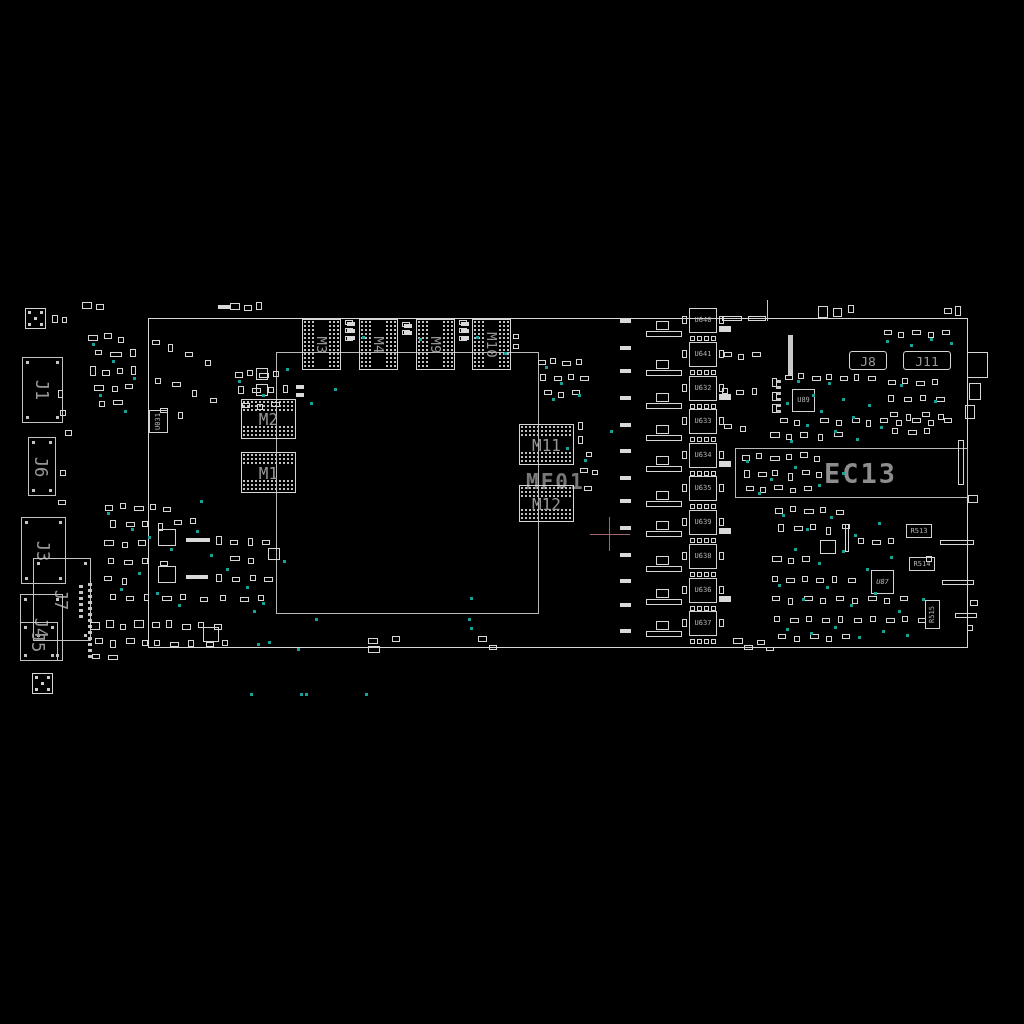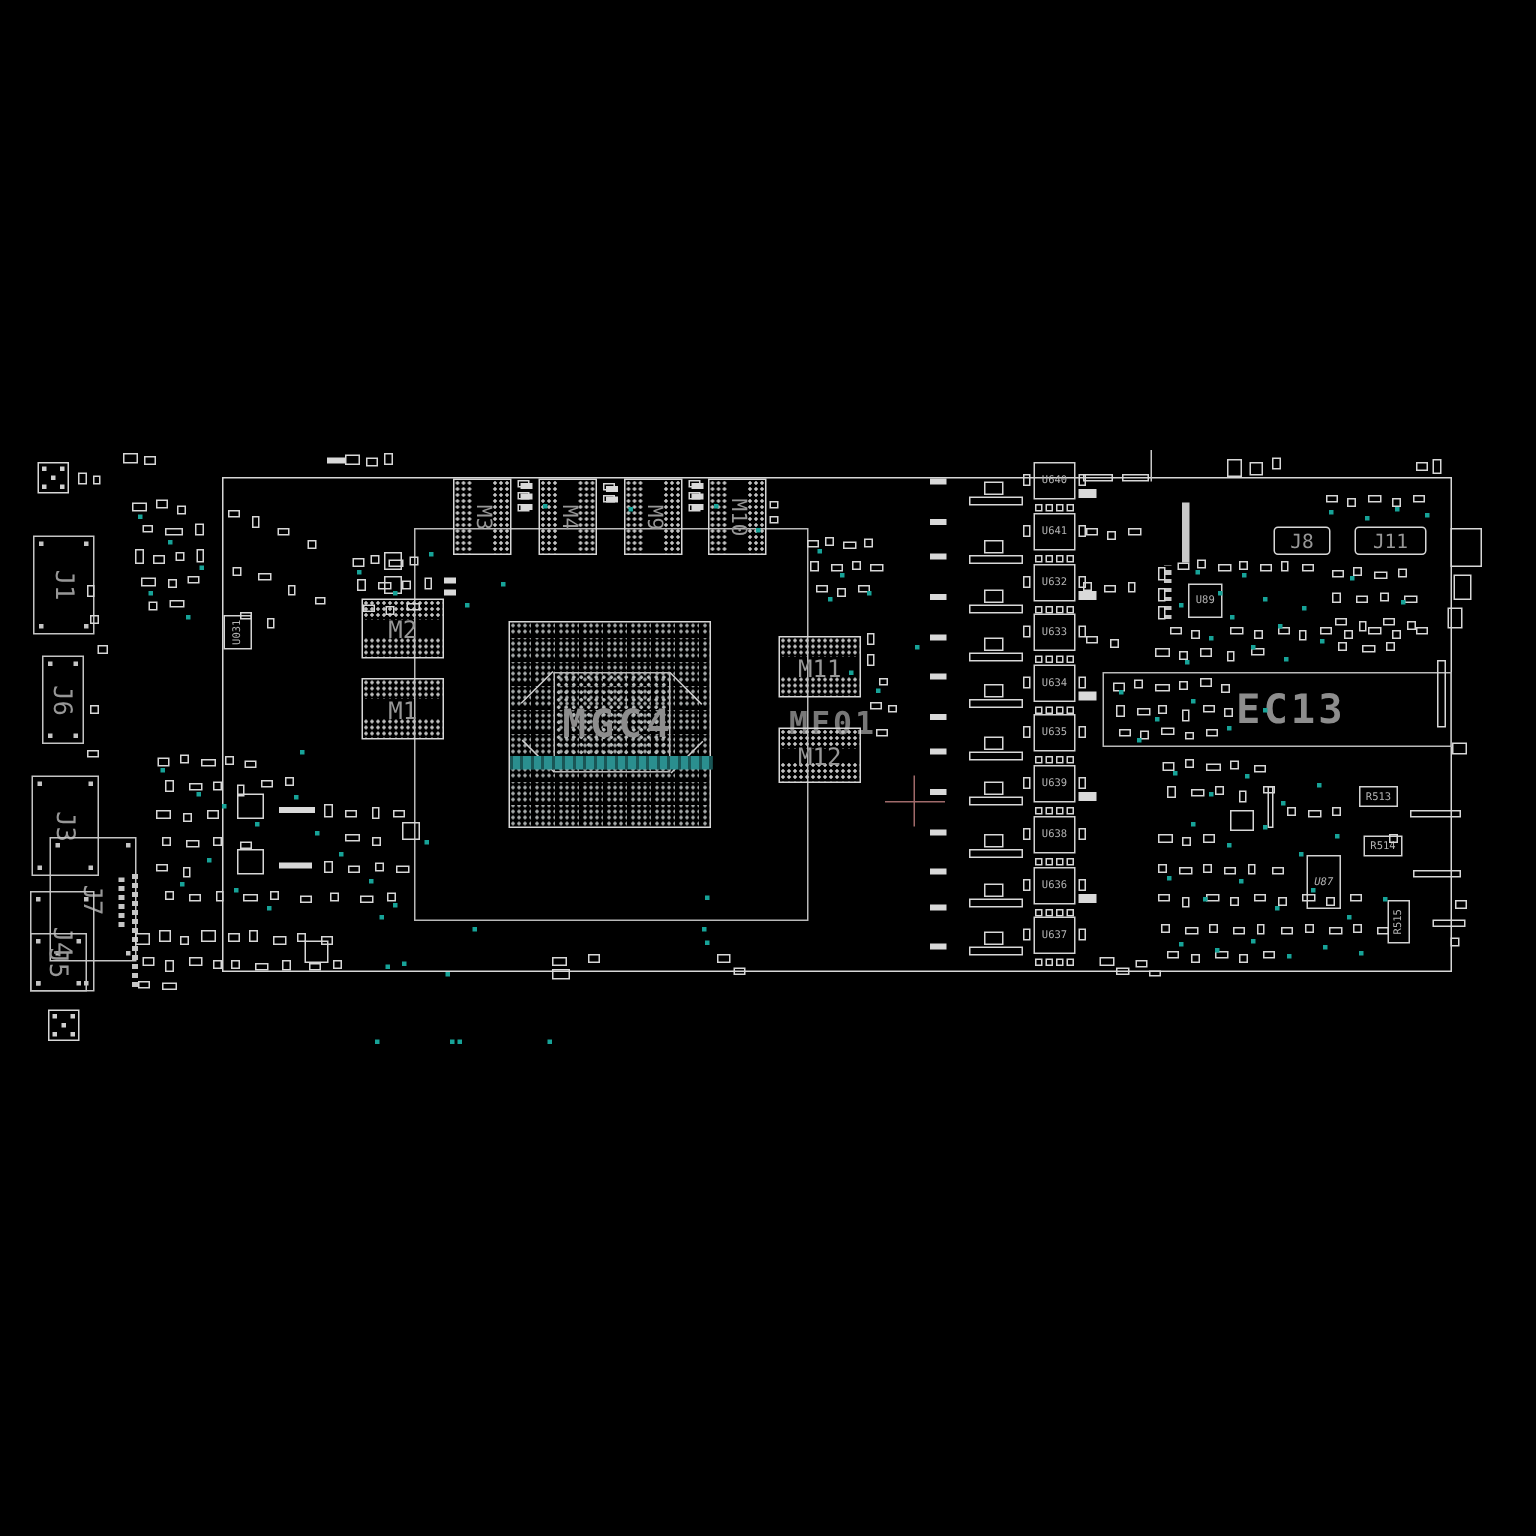--- a/index.html
+++ b/index.html
@@ -33,29 +33,20 @@
 <body>
 
 <div id="canvas">
   <div class="abs outline" id="board-outer" style="left: 148px; top: 318px; width: 820px; height: 330px;"></div>
   <div class="abs dimline" id="board-inner" style="left: 276px; top: 352px; width: 263px; height: 262px;"></div>
 
   <div class="abs dimline" id="ec13-rect" style="left: 735px; top: 448px; width: 233px; height: 50px;"></div>
   <div class="abs biglbl" id="ec13-label" style="left:824px;top:458px;font-size:27px;">EC13</div>
   <div class="abs biglbl" id="mf01-label" style="left:526px;top:470px;font-size:21px;opacity:.85;">MF01</div>
 
-  <div class="abs outline bga" id="gpu" style="left: 339px; top: 414px; width: 135px; height: 138px;">
-    <div class="abs dimline die" id="gpu-die" style="left: 29px; top: 33px; width: 78px; height: 67px;"></div>
-    <div class="abs corner" id="c1" style="left: 29px; top: 33px; width: 30px; height: 1px; transform-origin: 0px 0px; transform: rotate(135deg);"></div>
-    <div class="abs corner" id="c2" style="left: 107px; top: 33px; width: 30px; height: 1px; transform-origin: 0px 0px; transform: rotate(45deg);"></div>
-    <div class="abs corner" id="c3" style="left: 29px; top: 100px; width: 30px; height: 1px; transform-origin: 0px 0px; transform: rotate(-135deg);"></div>
-    <div class="abs corner" id="c4" style="left: 107px; top: 100px; width: 30px; height: 1px; transform-origin: 0px 0px; transform: rotate(-45deg);"></div>
-    <div class="abs band" id="gpu-band" style="left: 0px; top: 89px; width: 135px; height: 9px;"></div>
-    <div class="abs biglbl" id="gpu-label" style="font-size: 26px; letter-spacing: 3px; left: 35px; top: 53px;">MGC4</div>
-  </div>
 
   <div class="abs crossline" id="cross-h" style="left: 590px; top: 534px; width: 40px; height: 1px;"></div>
   <div class="abs crossline" id="cross-v" style="left: 609px; top: 517px; width: 1px; height: 34px;"></div>
 
   <div id="g-memories">
       <div class="abs outline" style="left: 241px; top: 399px; width: 55px; height: 40px;">
         <div class="abs dots4" style="left: 0px; top: 0px; width: 53px; height: 13px;"></div>
         <div class="abs dots4" style="left: 0px; top: 25px; width: 53px; height: 13px;"></div>
         <div class="abs lbl" style="left: 0px; top: 10px; width: 53px; height: 18px; font: 16px &quot;DejaVu Sans Mono&quot;, monospace;">M2</div>
       </div>
@@ -271,21 +262,21 @@
       <div class="abs outline" style="left: 656px; top: 556px; width: 13px; height: 9px;"></div>
       <div class="abs outline" style="left: 646px; top: 599px; width: 36px; height: 6px;"></div>
       <div class="abs outline" style="left: 656px; top: 589px; width: 13px; height: 9px;"></div>
       <div class="abs outline" style="left: 646px; top: 631px; width: 36px; height: 6px;"></div>
       <div class="abs outline" style="left: 656px; top: 621px; width: 13px; height: 9px;"></div>
     </div>
   <div id="g-chips">
       <div class="abs chip" style="left: 792px; top: 389px; width: 23px; height: 23px;">
         <div class="chiplbl">U89</div>
       </div>
-      <div class="abs chip" style="left: 871px; top: 570px; width: 23px; height: 36px; font-style: italic;">
+      <div class="abs chip" style="left: 871px; top: 570px; width: 23px; height: 24px; font-style: italic;">
         <div class="chiplbl">U87</div>
       </div>
       <div class="abs chip" style="left: 906px; top: 524px; width: 26px; height: 14px;">
         <div class="chiplbl">R513</div>
       </div>
       <div class="abs chip" style="left: 909px; top: 557px; width: 26px; height: 14px;">
         <div class="chiplbl">R514</div>
       </div>
       <div class="abs chip" style="left: 925px; top: 600px; width: 15px; height: 29px;">
         <div class="chiplbl rotm90">R515</div>

